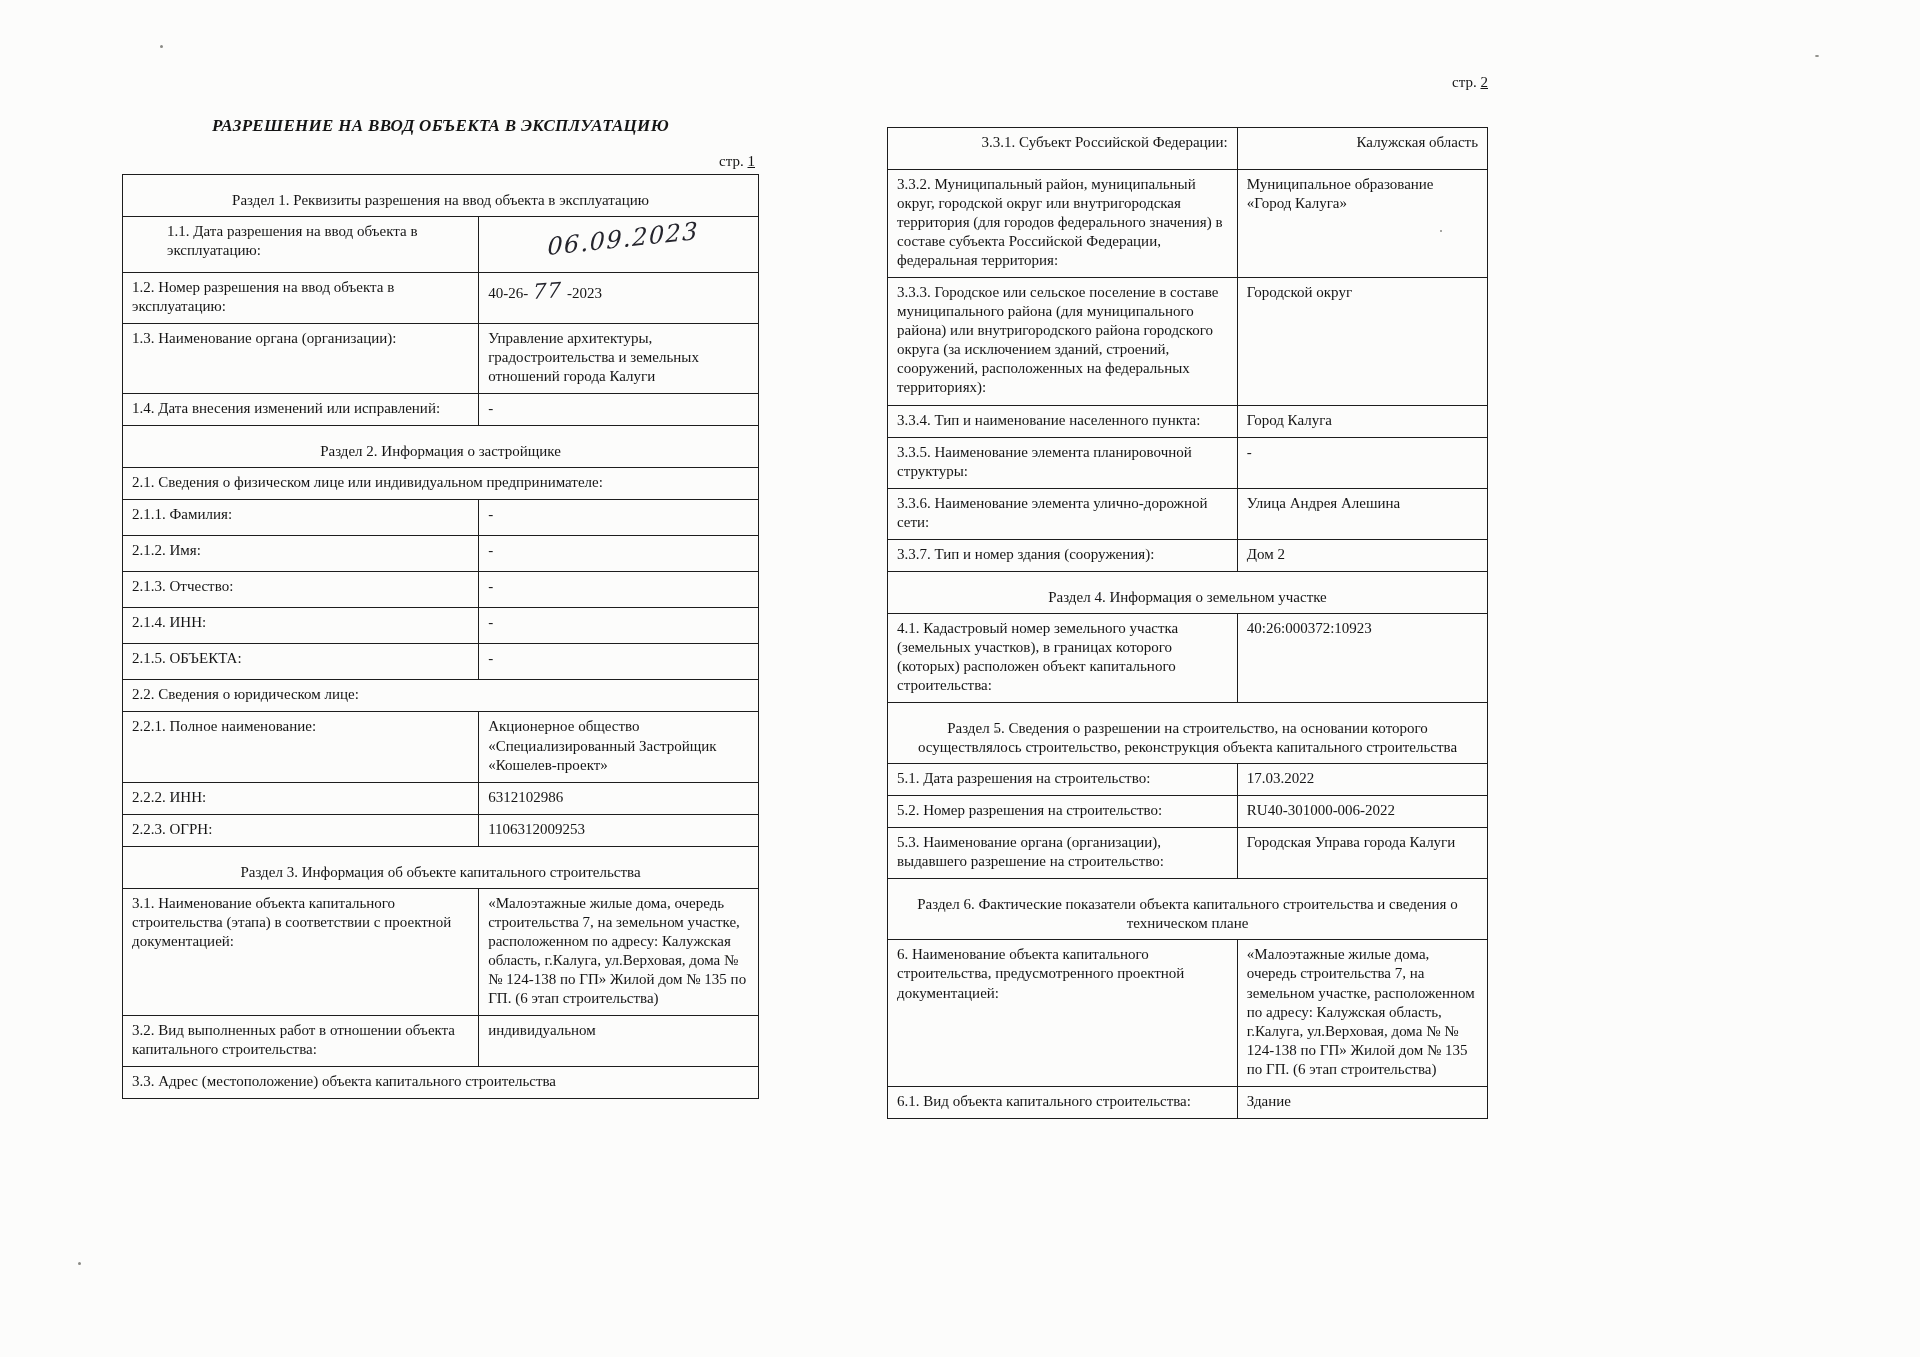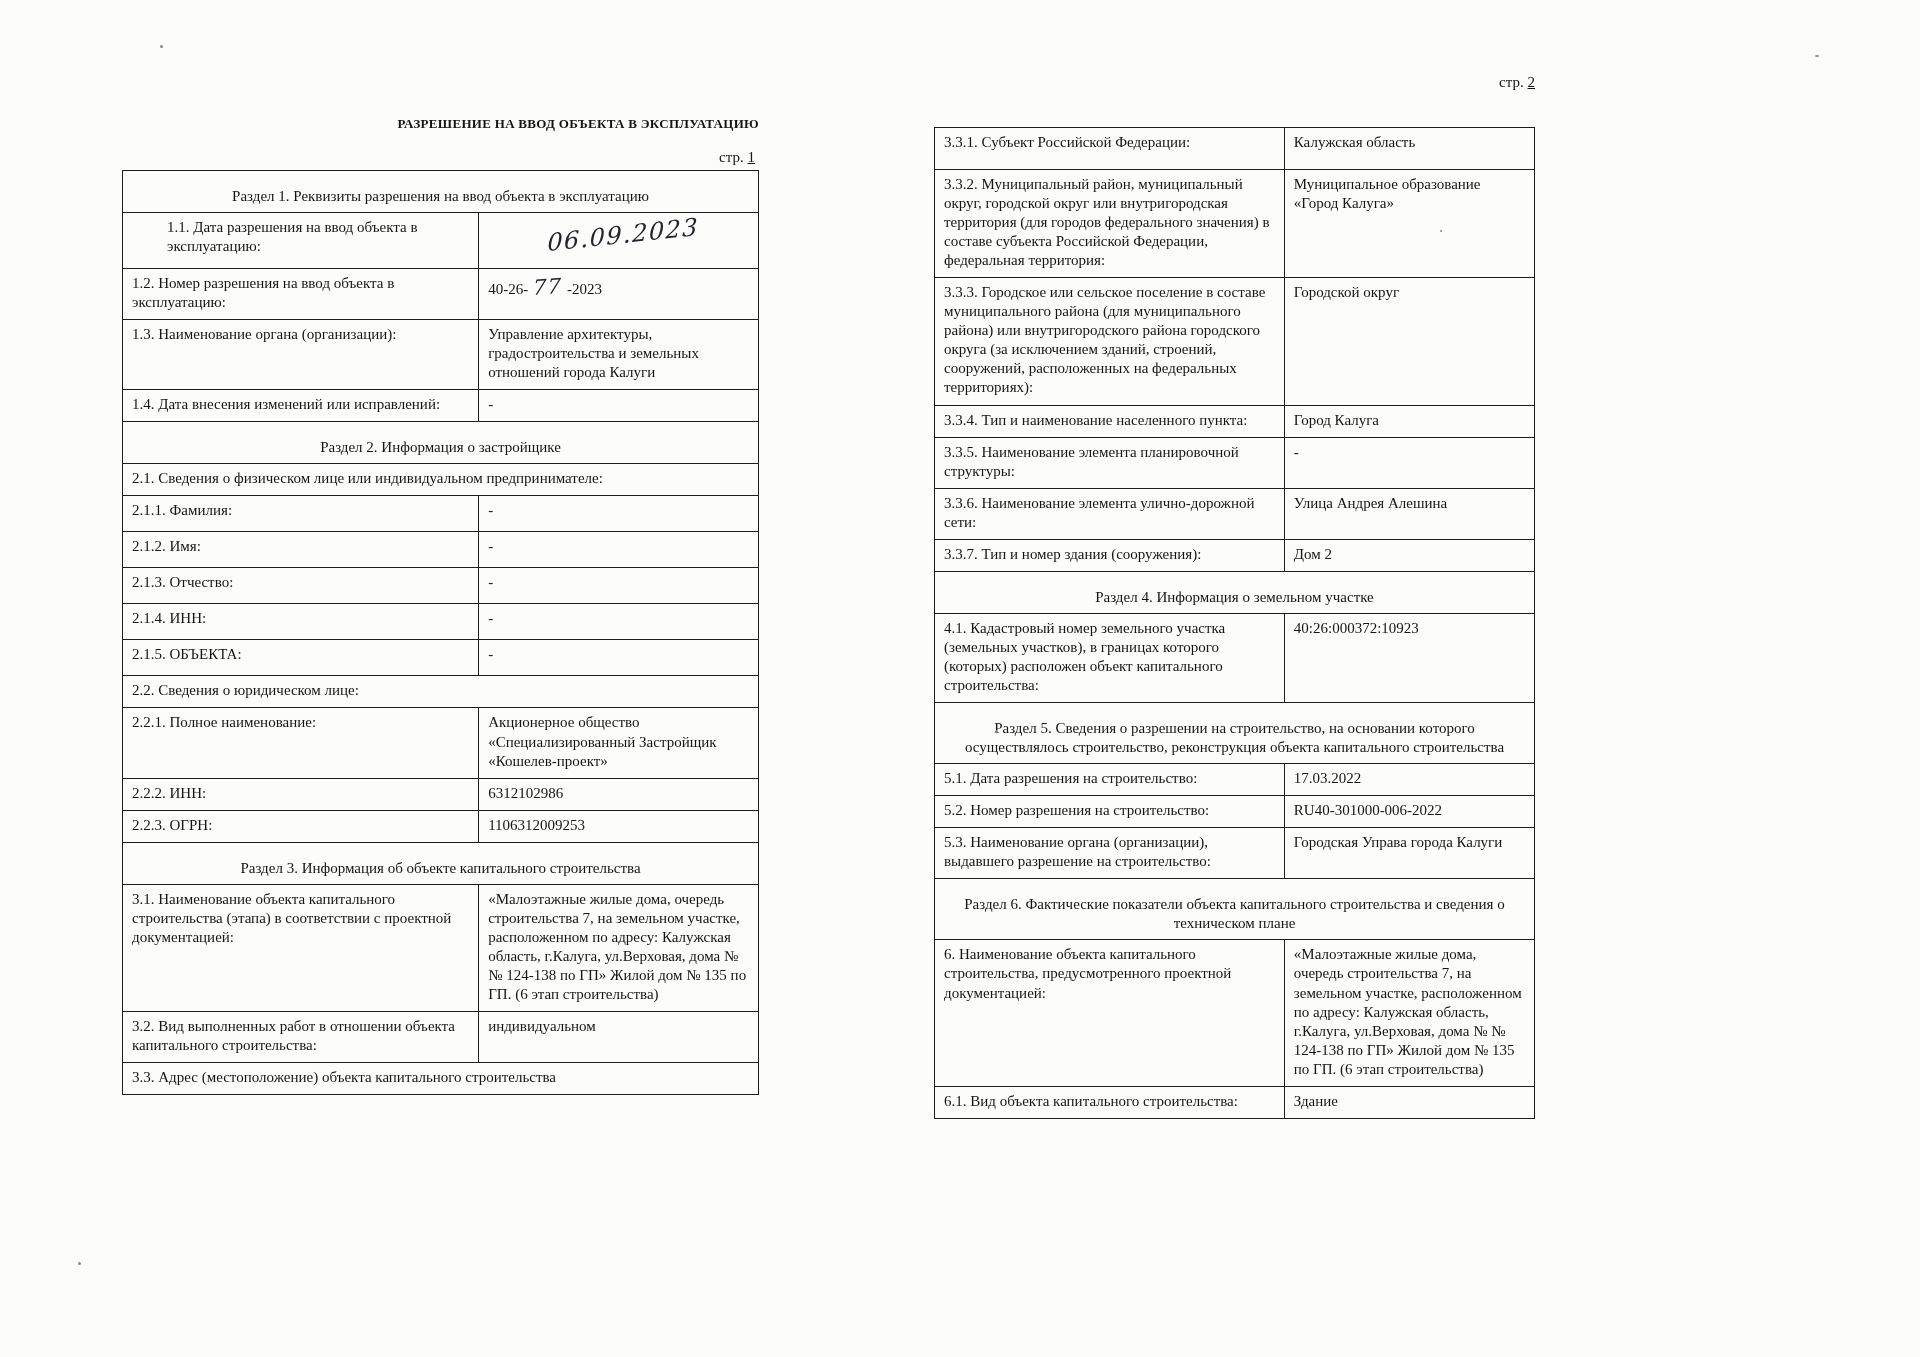--- a/index.html
+++ b/index.html
@@ -6,45 +6,46 @@
   html, body { width:1920px; height:1357px; }
   body {
     position:relative;
     background:#fcfcfb;
     font-family:"Liberation Serif", serif;
     color:#151515;
     overflow:hidden;
   }
   .page { position:absolute; }
   #page1 { left:122px; top:116px; width:637px; }
-  #page2 { left:934px; top:74px; width:601px; }
+  #page2 { left:887px; top:74px; width:601px; }
 
   .doc-title {
-    text-align:right;
+    text-align:center;
     font-weight:bold;
-    font-size:13px;
+    font-size:17px;
     letter-spacing:.3px;
+    font-style:italic;
   }
   .pagenum { text-align:right; font-size:15px; }
   #page1 .pagenum { margin-top:17px; margin-bottom:4px; padding-right:4px; }
   #page2 .pagenum { margin-bottom:36px; padding-right:0; }
   .pagenum .u { text-decoration:underline; }
 
   table { border-collapse:collapse; width:100%; table-layout:fixed; }
   td {
     border:1.6px solid #1d1d1d;
     vertical-align:top;
     padding:5px 9px 7px 9px;
     font-size:15px;
     line-height:1.27;
     word-wrap:break-word;
   }
   td.section { text-align:center; padding:16px 8px 6px; }
   tr.h56 > td { height:56px;padding-left:44px; }
-  tr.h42 > td { height:42px; }
+  tr.h42 > td { height:42px;text-align:right; }
   tr.h36 > td { height:36px; }
   tr.h44 > td { height:44px; }
 
   .handwriting {
     font-family:"DejaVu Serif", serif;
     font-style:italic;
     display:inline-block;
     color:#24242c;
   }
   .hw-date {

